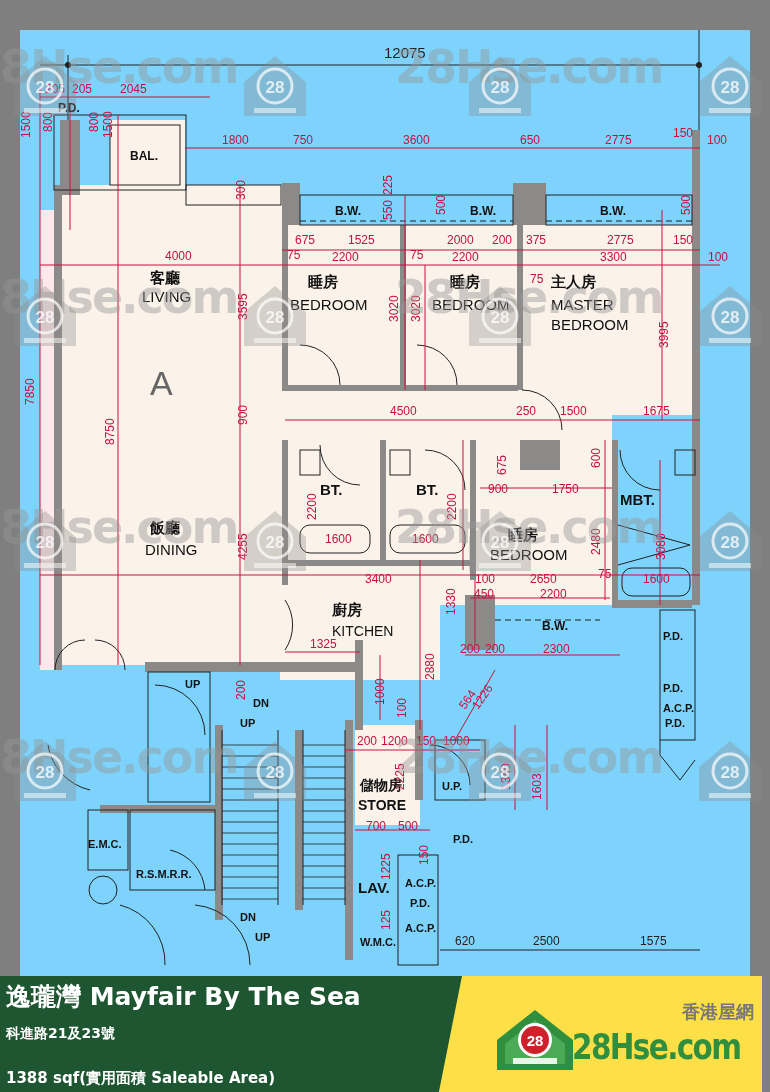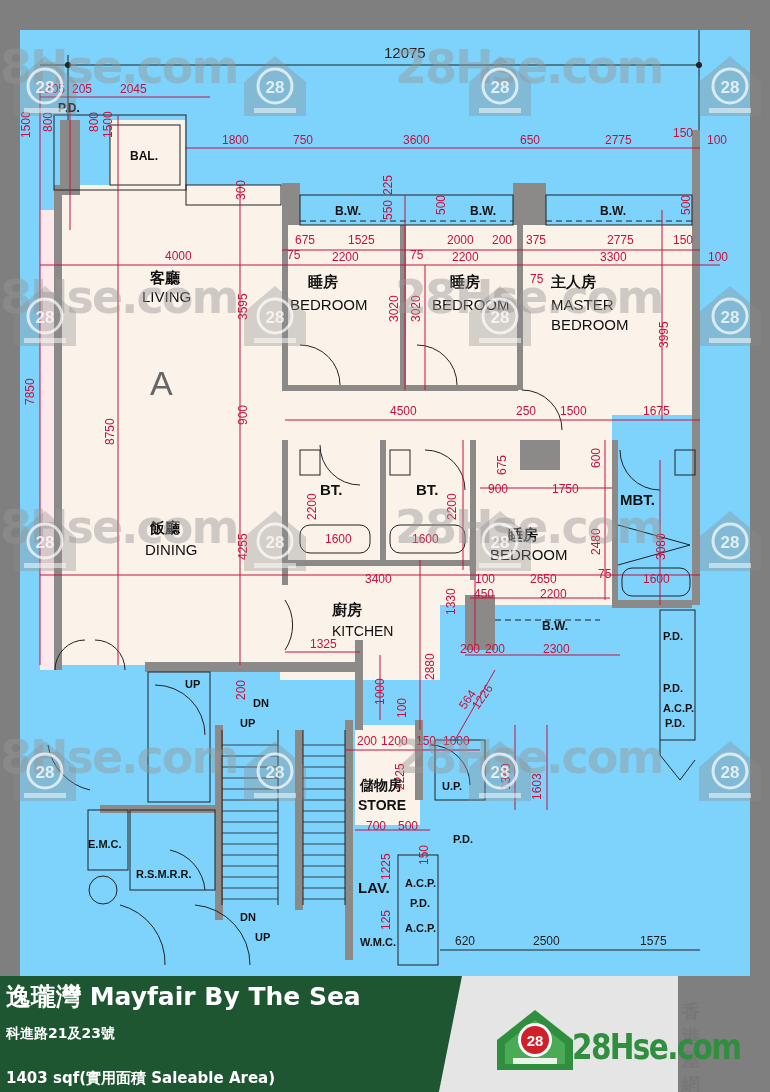--- a/index.html
+++ b/index.html
@@ -2,21 +2,21 @@
 <html><head>
 <meta charset="utf-8">
 <style>
   html,body{margin:0;padding:0;}
   body{width:770px;height:1092px;background:#7f7f7f;position:relative;overflow:hidden;font-family:"Liberation Sans",sans-serif;}
   #plan{position:absolute;left:20px;top:30px;width:730px;height:946px;background:#7dd3fc;}
   svg text{font-family:"Liberation Sans",sans-serif;}
   .dim{fill:#c8103e;font-size:12px;font-family:"DejaVu Sans",sans-serif;}
   .dimv{fill:#c8103e;font-size:12px;font-family:"DejaVu Sans",sans-serif;}
   .lbl{fill:#111;font-family:"Liberation Serif",serif;font-weight:bold;}
-  #footer{position:absolute;left:0;top:976px;width:678px;height:116px;background:#e5e5e5;}
+  #footer{position:absolute;left:0;top:976px;width:762px;height:116px;background:#fde047;}
   #footer-green{position:absolute;left:0;top:0;width:462px;height:116px;background:#1e5631;clip-path:polygon(0 0,100% 0,95% 100%,0 100%);}
   .ft{position:absolute;left:6px;color:#fff;white-space:nowrap;font-family:"DejaVu Sans",sans-serif;}
   #ft-title{top:4px;font-size:25px;font-weight:bold;}
   #ft-addr{top:49px;font-size:14px;font-weight:bold;}
   #ft-unit{top:68px;font-size:16px;font-weight:bold;}
   #ft-area{top:93px;font-size:15px;font-weight:bold;}
   #brand-sub{position:absolute;left:652px;top:24px;font-size:18px;color:#777;font-family:"DejaVu Sans",sans-serif;font-weight:bold;margin-left:30px;}
   #brand-logo{position:absolute;left:495px;top:28px;width:240px;height:70px;}
   #brand-text{position:absolute;left:572px;top:50px;font-size:36px;font-weight:bold;color:#2f8f3e;font-family:"DejaVu Sans",sans-serif;letter-spacing:-2px;transform:scaleX(0.82);transform-origin:left;}
   .wm{position:absolute;color:rgba(150,150,150,0.45);font-weight:bold;font-size:46px;font-family:"DejaVu Sans",sans-serif;pointer-events:none;letter-spacing:-2px;}
@@ -448,21 +448,21 @@
         <circle cx="35" cy="36" r="17" fill="none" stroke="rgba(255,255,255,0.7)" stroke-width="3"></circle>
         <text x="35" y="43" text-anchor="middle" font-size="17" font-weight="bold" fill="rgba(255,255,255,0.75)" font-family="DejaVu Sans, sans-serif">28</text>
         <rect x="14" y="58" width="42" height="5" fill="rgba(255,255,255,0.5)"></rect>
       </svg></div>
   </div>
 
 <div id="footer">
   <div id="footer-green">
     <div class="ft" id="ft-title">逸瓏灣 Mayfair By The Sea</div>
     <div class="ft" id="ft-addr">科進路21及23號</div>
-    <div class="ft" id="ft-area">1403 sqf(實用面積 Saleable Area)</div>
+    <div class="ft" id="ft-area">1388 sqf(實用面積 Saleable Area)</div>
   </div>
   <div id="brand-sub">香港屋網</div>
   <svg id="brand-logo" viewBox="0 0 240 70">
     <polygon points="2,36 40,6 78,36 78,66 2,66" fill="#2f8f3e"></polygon>
     <polygon points="10,40 40,16 70,40 70,60 10,60" fill="#4aaa55"></polygon>
     <rect x="18" y="54" width="44" height="6" fill="#eaf5ea"></rect>
     <circle cx="40" cy="36" r="17" fill="#ffffff"></circle>
     <circle cx="40" cy="36" r="14" fill="#d0202a"></circle>
     <text x="40" y="42" font-size="15" font-weight="bold" fill="#fff" text-anchor="middle" font-family="DejaVu Sans, sans-serif">28</text>
   </svg>

